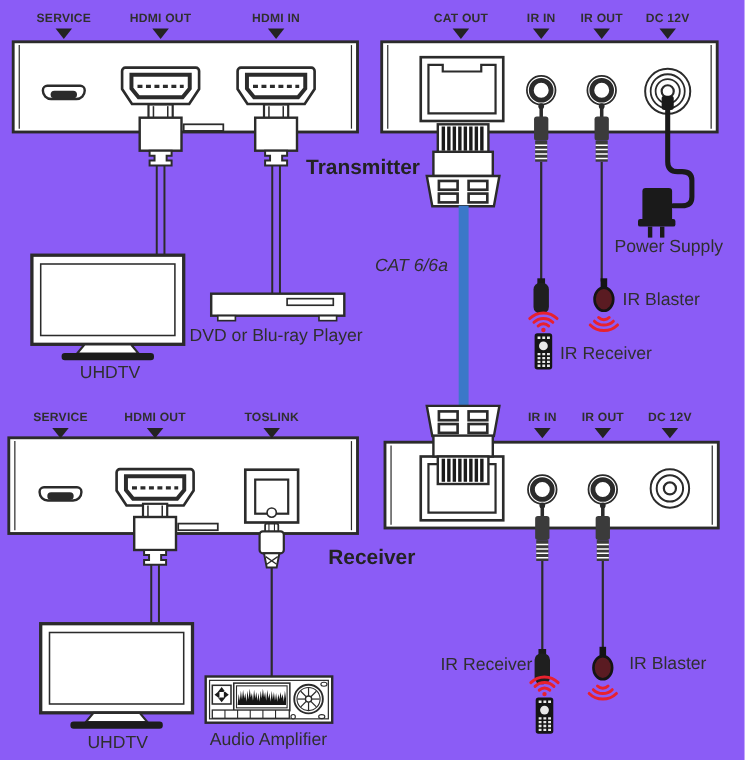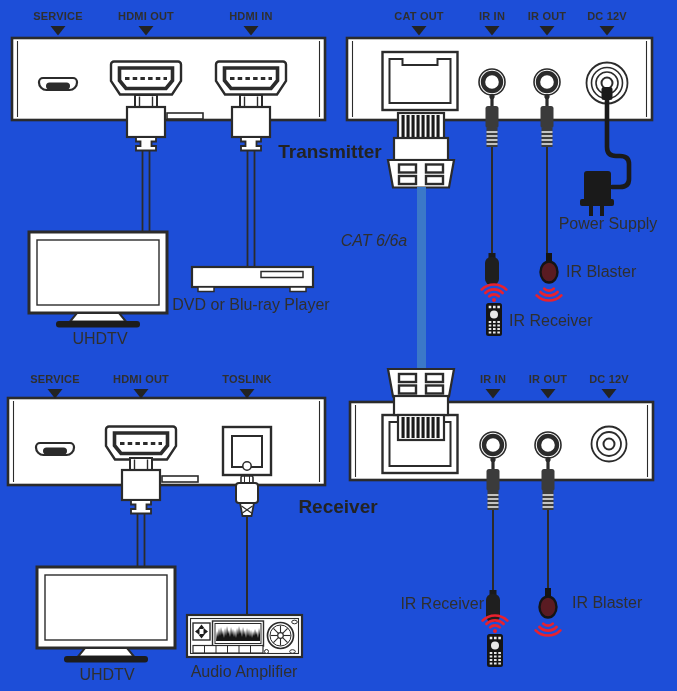--- a/index.html
+++ b/index.html
@@ -1,16 +1,16 @@
 <!DOCTYPE html>
 <html><head>
 <meta charset="utf-8">
 <style>
   html,body{margin:0;padding:0;background:#fff;}
-  .canvas{position:relative;width:677px;height:691px;background:#1d4ed8;overflow:hidden;
+  .canvas{position:relative;width:677px;height:691px;background:#8b5cf6;overflow:hidden;
           font-family:"Liberation Sans",sans-serif;}
   svg{display:block;}
   .port-label{font-family:"Liberation Sans",sans-serif;font-size:11px;font-weight:700;fill:#2f2f2f;letter-spacing:.2px;}
   .device-label{font-family:"Liberation Sans",sans-serif;font-size:19px;font-weight:700;fill:#232323;}
   .name-label{font-family:"Liberation Sans",sans-serif;font-size:16px;fill:#2f2f2f;}
   .cable-label{font-family:"Liberation Sans",sans-serif;font-size:16px;font-style:italic;fill:#2f2f2f;}
 </style>
 </head>
 <body>
 

